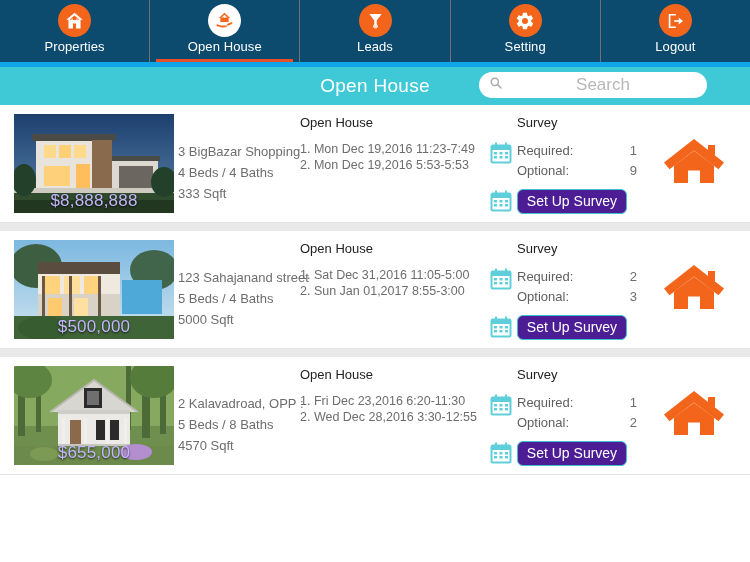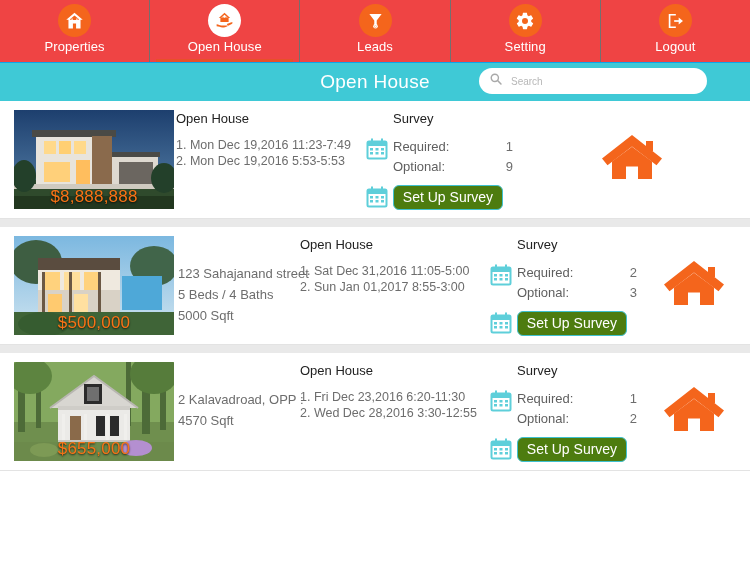--- a/index.html
+++ b/index.html
@@ -19,22 +19,22 @@
     height: 562px;
     position: relative;
     background: #ffffff;
     box-sizing: border-box;
   }
 
   
   .tabbar {
     display: flex;
     height: 62px;
-    background: #ef4444;
-    border-bottom: 1px solid #0ea5e9;
+    background: #0c4a6e;
+    border-bottom: 5px solid #0ea5e9;
   }
   .tab {
     flex: 1 1 0;
     position: relative;
     display: flex;
     flex-direction: column;
     align-items: center;
     justify-content: flex-start;
     padding-top: 4px;
     box-sizing: border-box;
@@ -100,24 +100,25 @@
     display: flex;
     align-items: center;
     padding: 0 10px;
     box-sizing: border-box;
   }
   .search-box svg { flex: none; margin-right: 6px; }
   .search-input {
     border: none;
     outline: none;
     font-family: "Liberation Sans", sans-serif;
-    font-size: 10px;
+    font-size: 17px;
     color: #7f1d1d;
     width: 100%;
     background: transparent;
+    text-align: center;
   }
   .search-input::placeholder { color: #b7b7b7; }
 
   
   .list {
     background: #e9e9e9;
     padding: 0;
   }
   .card {
     background: #ffffff;
@@ -139,21 +140,21 @@
     position: relative;
     flex: none;
     overflow: hidden;
     background: #333;
   }
   .thumb .price {
     position: absolute;
     left: 0; right: 0;
     bottom: 2px;
     text-align: center;
-    color: #f97316;
+    color: #c4b5fd;
     font-size: 17px;
     text-shadow: 0 1px 2px rgba(0,0,0,.75);
     letter-spacing: 0.2px;
   }
   .thumb svg { display: block; width: 160px; height: 99px; }
 
   
   .col-addr {
     width: 120px;
     flex: none;
@@ -208,21 +209,21 @@
     color: #6d6d6d;
     line-height: 20px;
     gap: 40px;
   }
   .survey-row .lab { width: 66px; color: #5f5f5f; }
   .survey-row .val { width: 30px; text-align: right; color: #6d6d6d; }
   .btn-survey {
     margin-top: 8px;
     width: 110px;
     height: 25px;
-    background: #4d7c0f;
+    background: #4c1d95;
     border: 1px solid #3fc1cf;
     border-radius: 6px;
     color: #ffffff;
     font-size: 14px;
     font-family: "Liberation Sans", sans-serif;
     cursor: pointer;
     padding: 0;
     line-height: 23px;
   }
 
@@ -333,20 +334,25 @@
           <rect x="78" y="26" width="20" height="48" fill="#8a6a4c"></rect>
           <rect x="105" y="52" width="34" height="22" fill="#6b6660"></rect>
           <rect x="0" y="74" width="160" height="5" fill="#cfcac0"></rect>
           <ellipse cx="10" cy="66" rx="12" ry="16" fill="#23402a"></ellipse>
           <ellipse cx="150" cy="68" rx="13" ry="15" fill="#23402a"></ellipse>
           <rect x="0" y="86" width="160" height="13" fill="#22371f"></rect>
         </svg>
         <div class="price">$8,888,888</div>
       </div>
 
+      <div class="col-addr">
+        <div>3 BigBazar Shopping</div>
+        <div>4 Beds / 4 Baths</div>
+        <div>333 Sqft</div>
+      </div>
 
       <div class="col-oh">
         <div class="col-head">Open House</div>
         <div class="oh-line">1. Mon Dec 19,2016 11:23-7:49</div>
         <div class="oh-line second">2. Mon Dec 19,2016 5:53-5:53</div>
       </div>
 
       <div class="col-cal">
         <span class="cal-icon">
           <svg width="24" height="24" viewBox="0 0 24 24">
@@ -537,20 +543,21 @@
           <rect x="44" y="78" width="72" height="4" fill="#c9c7c2"></rect>
           <rect x="0" y="80" width="160" height="19" fill="#6c8a4b"></rect>
           <ellipse cx="122" cy="86" rx="16" ry="8" fill="#b48fd0"></ellipse>
           <ellipse cx="30" cy="88" rx="14" ry="7" fill="#7d9a55"></ellipse>
         </svg>
         <div class="price">$655,000</div>
       </div>
 
       <div class="col-addr">
         <div>2 Kalavadroad, OPP :</div>
+        <div>5 Beds / 8 Baths</div>
         <div>4570 Sqft</div>
       </div>
 
       <div class="col-oh">
         <div class="col-head">Open House</div>
         <div class="oh-line">1. Fri Dec 23,2016 6:20-11:30</div>
         <div class="oh-line second">2. Wed Dec 28,2016 3:30-12:55</div>
       </div>
 
       <div class="col-cal">

